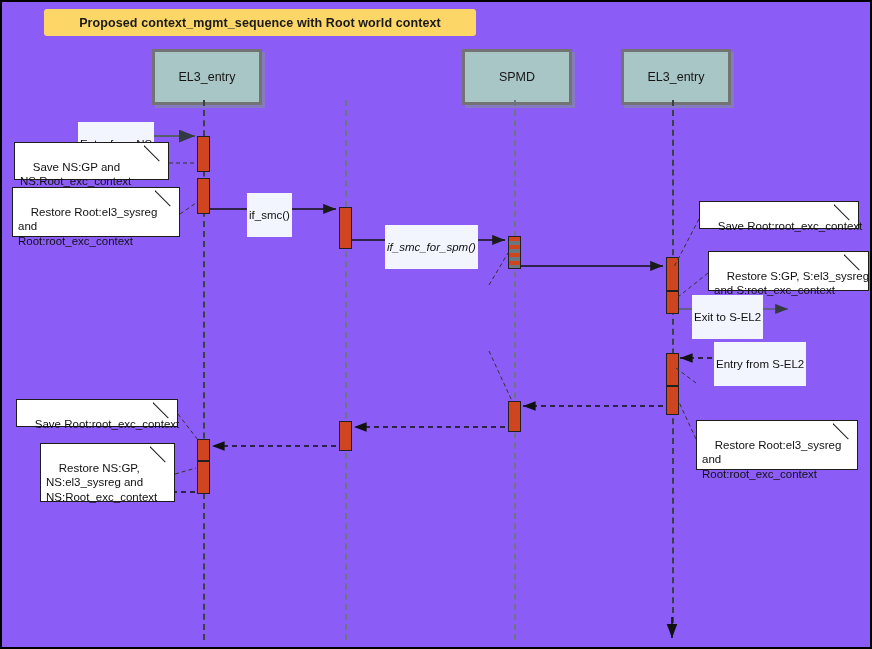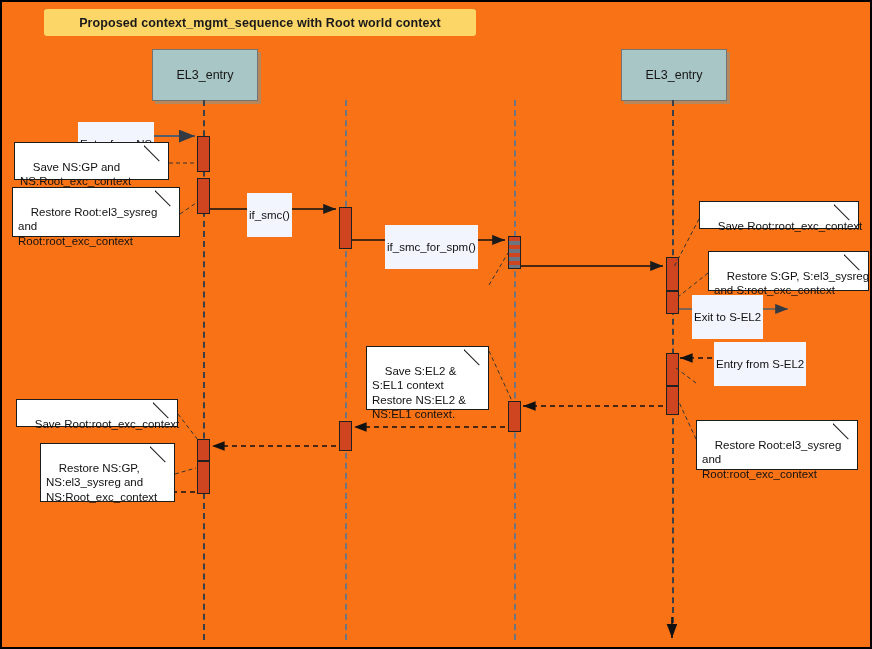--- a/index.html
+++ b/index.html
@@ -4,21 +4,21 @@
 <style>
   html, body {
     margin: 0;
     padding: 0;
     background: #000000;
   }
   #canvas {
     position: relative;
     width: 872px;
     height: 649px;
-    background: #f97316;
+    background: #8b5cf6;
     border: 2px solid #000000;
     box-sizing: border-box;
     overflow: hidden;
     font-family: "Liberation Sans", sans-serif;
   }
   .title-banner {
     position: absolute;
     left: 42px;
     top: 7px;
     width: 432px;
@@ -31,21 +31,21 @@
     font-size: 12.5px;
     font-weight: bold;
     color: #1a1a1a;
     letter-spacing: 0.1px;
   }
   .participant {
     position: absolute;
     width: 104px;
     height: 50px;
     background: #a9c6c6;
-    border: 1px solid #737373;
+    border: 3px solid #737373;
     box-shadow: 3px 3px 0 rgba(130,150,150,0.55);
     display: flex;
     align-items: center;
     justify-content: center;
     font-size: 12.5px;
     color: #151515;
   }
   .lifeline {
     position: absolute;
     width: 0;
@@ -125,20 +125,23 @@
 </style>
 </head>
 <body>
 
 <div id="canvas">
 
   <div class="title-banner">Proposed context_mgmt_sequence with Root world context</div>
 
   <div class="participant" style="left:150px; top:47px;">
     <span>EL3_entry</span>
+  </div>
+  <div class="participant" style="left:460px; top:47px;">
+    <span>SPMD</span>
   </div>
   <div class="participant" style="left:619px; top:47px;">
     <span>EL3_entry</span>
   </div>
 
   <div class="lifeline" style="left:201px; top:98px; height:540px;"></div>
   <div class="lifeline gray" style="left:343px; top:98px; height:540px;"></div>
   <div class="lifeline gray" style="left:512px; top:98px; height:540px;"></div>
   <div class="lifeline" style="left:670px; top:98px; height:533px;"></div>
 
@@ -200,21 +203,21 @@
     <line x1="706" y1="271" x2="676" y2="295" stroke="#333" stroke-width="1" stroke-dasharray="4,3"></line>
     <line x1="487" y1="349" x2="510" y2="399" stroke="#333" stroke-width="1" stroke-dasharray="4,3"></line>
     <line x1="694" y1="381" x2="674" y2="366" stroke="#333" stroke-width="1" stroke-dasharray="4,3"></line>
     <line x1="694" y1="437" x2="676" y2="398" stroke="#333" stroke-width="1" stroke-dasharray="4,3"></line>
     <line x1="176" y1="412" x2="196" y2="438" stroke="#333" stroke-width="1" stroke-dasharray="4,3"></line>
     <line x1="173" y1="472" x2="194" y2="466" stroke="#333" stroke-width="1" stroke-dasharray="4,3"></line>
   </svg>
 
   <div class="msg-label" style="left:76px; top:120px;">Entry from NS</div>
   <div class="msg-label" style="left:245px; top:191px;">if_smc()</div>
-  <div class="msg-label" style="left:383px; top:223px;">if_smc_for_spm()</div>
+  <div class="msg-label" style="left:383px; top:223px;font-style:italic;">if_smc_for_spm()</div>
   <div class="msg-label" style="left:690px; top:293px;">Exit to S-EL2</div>
   <div class="msg-label" style="left:688px; top:340px;margin-left:24px;">Entry from S-EL2</div>
 
   <div class="note" style="left:12px;  top:140px; width:155px; height:38px;">
     <span>Save NS:GP and
 NS:Root_exc_context</span>
     <span class="fold"></span>
     <span class="foldline"></span>
   </div>
 
@@ -233,28 +236,20 @@
     <span class="foldline"></span>
   </div>
 
   <div class="note" style="left:706px; top:249px; width:161px; height:40px;">
     <span>Restore S:GP, S:el3_sysreg
 and S:root_exc_context</span>
     <span class="fold"></span>
     <span class="foldline"></span>
   </div>
 
-  <div class="note" style="left:364px; top:344px; width:123px; height:64px;">
-    <span>Save S:EL2 &amp;
-S:EL1 context
-Restore NS:EL2 &amp;
-NS:EL1 context.</span>
-    <span class="fold"></span>
-    <span class="foldline"></span>
-  </div>
 
 
   <div class="note" style="left:694px; top:418px; width:162px; height:50px;">
     <span>Restore Root:el3_sysreg
 and
 Root:root_exc_context</span>
     <span class="fold"></span>
     <span class="foldline"></span>
   </div>
 

